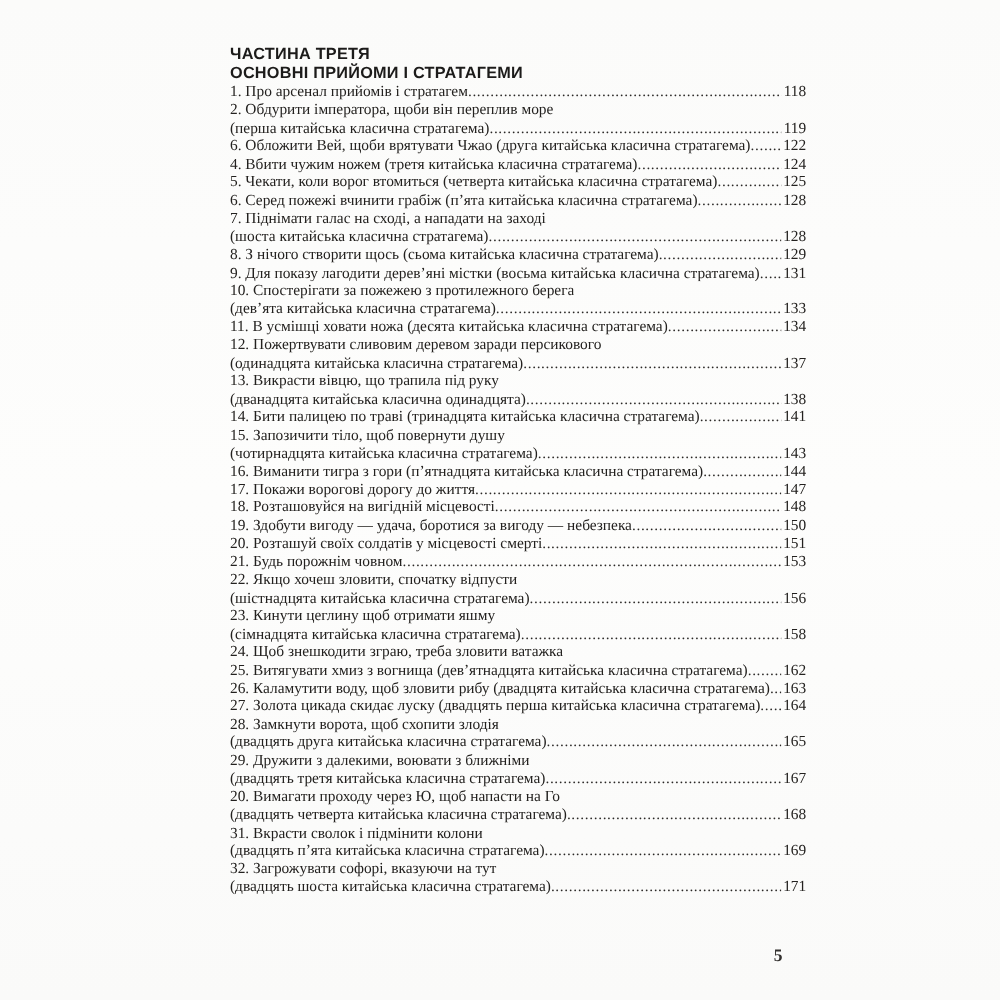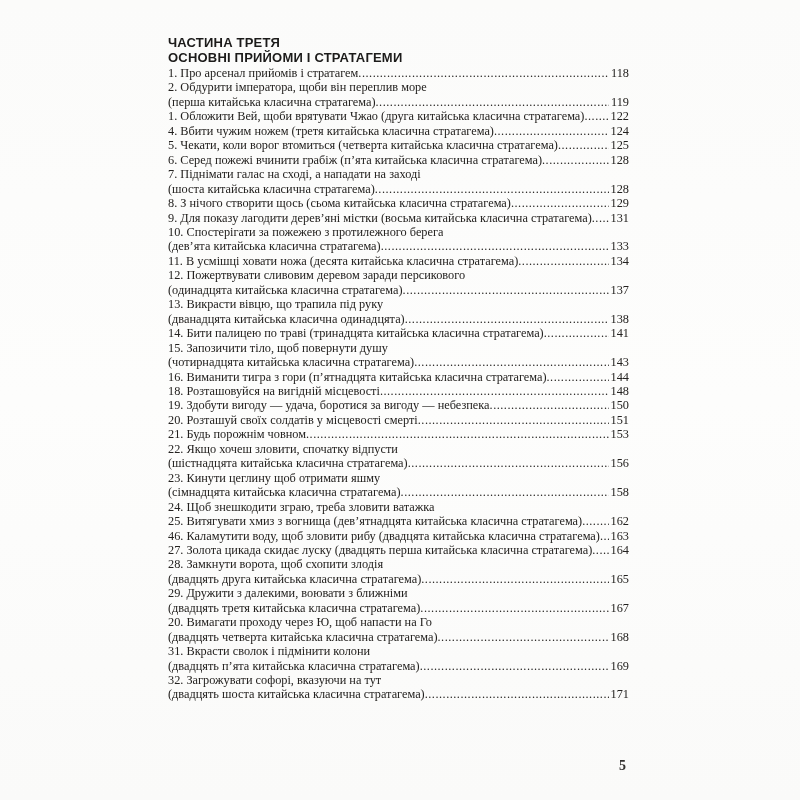--- a/index.html
+++ b/index.html
@@ -13,21 +13,21 @@
     position: relative;
     overflow: hidden;
   }
   .page {
     position: absolute;
     inset: 0;
     background: linear-gradient(180deg, #fbfbfa 0%, #fdfdfc 50%, #fafaf9 100%);
   }
   .content {
     position: absolute;
-    left: 168px;
+    left: 184px;
     top: 36px;
     width: 461px;
     color: #222120;
   }
   .heading {
     font-family: "Liberation Sans", sans-serif;
     font-weight: 700;
     font-size: 13px;
     line-height: 14.5px;
     letter-spacing: 0.2px;
@@ -95,21 +95,21 @@
         </div>
         <div class="line">
           <span class="txt">2. Обдурити імператора, щоби він переплив море</span>
         </div>
         <div class="line">
           <span class="txt">(перша китайська класична стратагема)</span>
           <span class="leader"></span>
           <span class="pg">119</span>
         </div>
         <div class="line">
-          <span class="txt">1. Обложити Вей, щоби врятувати Чжао (друга китайська класична стратагема)</span>
+          <span class="txt">6. Обложити Вей, щоби врятувати Чжао (друга китайська класична стратагема)</span>
           <span class="leader"></span>
           <span class="pg">122</span>
         </div>
         <div class="line">
           <span class="txt">4. Вбити чужим ножем (третя китайська класична стратагема)</span>
           <span class="leader"></span>
           <span class="pg">124</span>
         </div>
         <div class="line">
           <span class="txt">5. Чекати, коли ворог втомиться (четверта китайська класична стратагема)</span>
@@ -180,20 +180,25 @@
           <span class="txt">(чотирнадцята китайська класична стратагема)</span>
           <span class="leader"></span>
           <span class="pg">143</span>
         </div>
         <div class="line">
           <span class="txt">16. Виманити тигра з гори (п’ятнадцята китайська класична стратагема)</span>
           <span class="leader"></span>
           <span class="pg">144</span>
         </div>
         <div class="line">
+          <span class="txt">17. Покажи ворогові дорогу до життя</span>
+          <span class="leader"></span>
+          <span class="pg">147</span>
+        </div>
+        <div class="line">
           <span class="txt">18. Розташовуйся на вигідній місцевості</span>
           <span class="leader"></span>
           <span class="pg">148</span>
         </div>
         <div class="line">
           <span class="txt">19. Здобути вигоду — удача, боротися за вигоду — небезпека</span>
           <span class="leader"></span>
           <span class="pg">150</span>
         </div>
         <div class="line">
@@ -224,21 +229,21 @@
         </div>
         <div class="line">
           <span class="txt">24. Щоб знешкодити зграю, треба зловити ватажка</span>
         </div>
         <div class="line">
           <span class="txt">25. Витягувати хмиз з вогнища (дев’ятнадцята китайська класична стратагема)</span>
           <span class="leader"></span>
           <span class="pg">162</span>
         </div>
         <div class="line">
-          <span class="txt">46. Каламутити воду, щоб зловити рибу (двадцята китайська класична стратагема)</span>
+          <span class="txt">26. Каламутити воду, щоб зловити рибу (двадцята китайська класична стратагема)</span>
           <span class="leader"></span>
           <span class="pg">163</span>
         </div>
         <div class="line">
           <span class="txt">27. Золота цикада скидає луску (двадцять перша китайська класична стратагема)</span>
           <span class="leader"></span>
           <span class="pg">164</span>
         </div>
         <div class="line">
           <span class="txt">28. Замкнути ворота, щоб схопити злодія</span>

